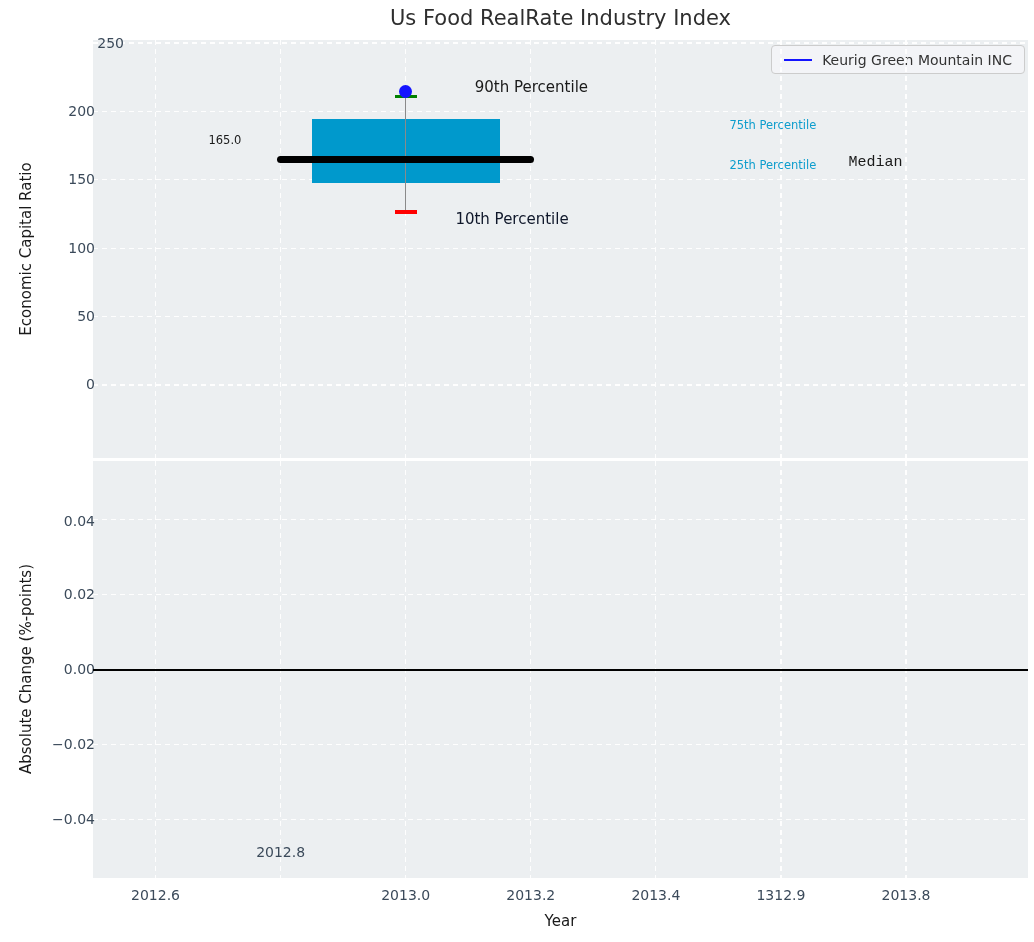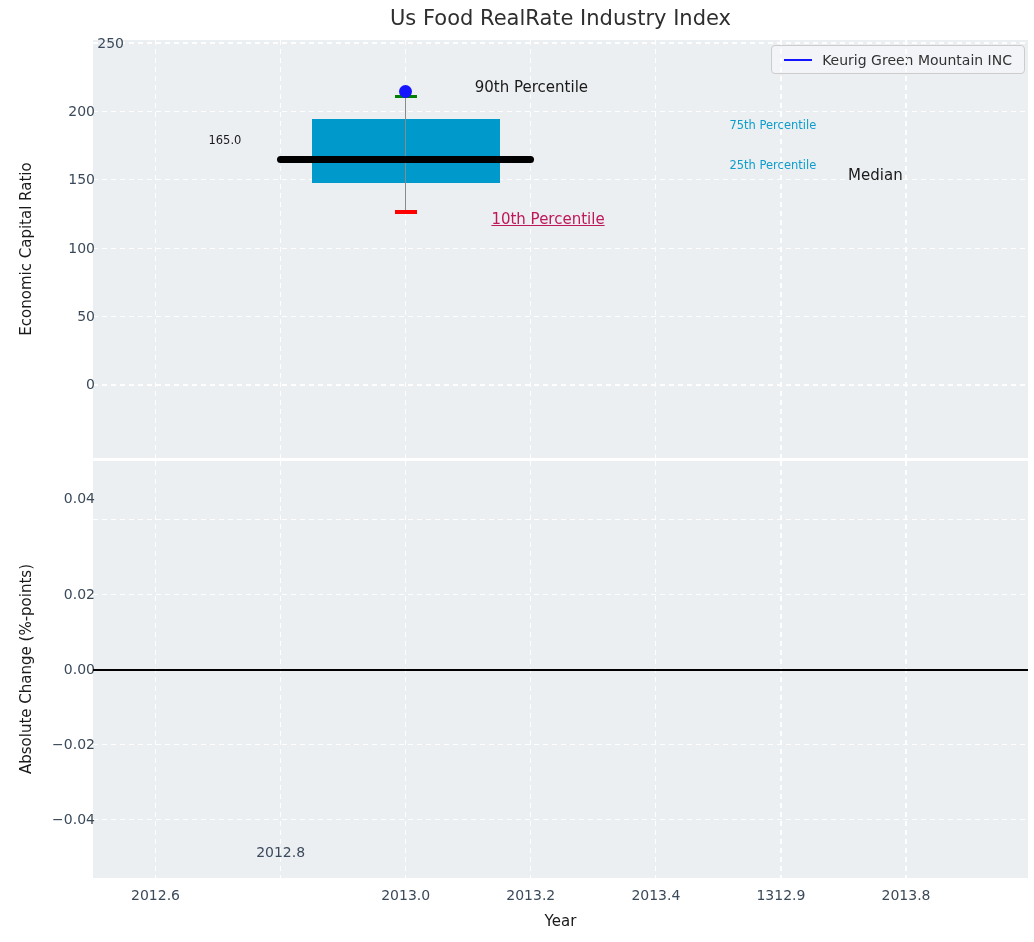--- a/index.html
+++ b/index.html
@@ -64,33 +64,33 @@
     <div class="gridline" style="left: 93px; top: 42.4092px; width: 935px; height: 1.2px; background: repeating-linear-gradient(to right, rgba(255, 255, 255, 0.95) 0px, rgba(255, 255, 255, 0.95) 5px, transparent 5px, transparent 9px);"></div>
     <div class="tick tick-y" style="right: 917px; top: 34.5092px; margin-left: 40px;">250</div>
     <div class="shape" style="left: 311.896px; top: 119.196px; width: 187.625px; height: 64.2866px; background: rgb(0, 153, 204);"></div>
     <div class="shape" style="left: 404.959px; top: 96.3534px; width: 1.5px; height: 115.579px; background: rgb(138, 138, 138);"></div>
     <div class="shape" style="left: 395.077px; top: 94.6034px; width: 21.8896px; height: 3.5px; background: rgb(0, 128, 0);"></div>
     <div class="shape" style="left: 395.077px; top: 210.183px; width: 21.8896px; height: 3.5px; background: rgb(255, 0, 0);"></div>
     <div class="shape" style="left: 277.498px; top: 155.772px; width: 256.421px; height: 7px; background: rgb(0, 0, 0); border-radius: 3.5px;"></div>
     <div class="shape" style="left: 399.209px; top: 85.0661px; width: 13px; height: 13px; border-radius: 50%; background: rgb(20, 20, 255);"></div>
     <div class="annotation sm" style="left: 224.963px; top: 140.123px; color: rgb(26, 26, 26);">165.0</div>
     <div class="annotation md" style="left: 531.418px; top: 86.7788px; color: rgb(26, 26, 26);">90th Percentile</div>
-    <div class="annotation md" style="left: 548px; top: 219.455px; color: #be185d; text-decoration: underline;">10th Percentile</div>
+    <div class="annotation md" style="left: 512px; top: 219.455px; color: #0f172a;">10th Percentile</div>
     <div class="annotation sm" style="left: 772.829px; top: 125.077px; color: rgb(13, 157, 205);">75th Percentile</div>
     <div class="annotation sm" style="left: 772.829px; top: 165px; color: rgb(13, 157, 205);">25th Percentile</div>
-    <div class="annotation md" style="left: 875.398px; top: 175px; color: rgb(26, 26, 26);">Median</div>
+    <div class="annotation md" style="left: 875.398px; top: 162px; color: rgb(26, 26, 26); font-family: Liberation Mono, monospace;">Median</div>
     <div class="gridline" style="left: 154.942px; top: 461px; width: 1.2px; height: 417px; background: repeating-linear-gradient(rgba(255, 255, 255, 0.95) 0px, rgba(255, 255, 255, 0.95) 5px, transparent 5px, transparent 9px);"></div>
     <div class="gridline" style="left: 280.025px; top: 461px; width: 1.2px; height: 417px; background: repeating-linear-gradient(rgba(255, 255, 255, 0.95) 0px, rgba(255, 255, 255, 0.95) 5px, transparent 5px, transparent 9px);"></div>
     <div class="gridline" style="left: 405.109px; top: 461px; width: 1.2px; height: 417px; background: repeating-linear-gradient(rgba(255, 255, 255, 0.95) 0px, rgba(255, 255, 255, 0.95) 5px, transparent 5px, transparent 9px);"></div>
     <div class="gridline" style="left: 530.193px; top: 461px; width: 1.2px; height: 417px; background: repeating-linear-gradient(rgba(255, 255, 255, 0.95) 0px, rgba(255, 255, 255, 0.95) 5px, transparent 5px, transparent 9px);"></div>
     <div class="gridline" style="left: 655.276px; top: 461px; width: 1.2px; height: 417px; background: repeating-linear-gradient(rgba(255, 255, 255, 0.95) 0px, rgba(255, 255, 255, 0.95) 5px, transparent 5px, transparent 9px);"></div>
     <div class="gridline" style="left: 780.36px; top: 461px; width: 1.2px; height: 417px; background: repeating-linear-gradient(rgba(255, 255, 255, 0.95) 0px, rgba(255, 255, 255, 0.95) 5px, transparent 5px, transparent 9px);"></div>
     <div class="gridline" style="left: 905.443px; top: 461px; width: 1.2px; height: 417px; background: repeating-linear-gradient(rgba(255, 255, 255, 0.95) 0px, rgba(255, 255, 255, 0.95) 5px, transparent 5px, transparent 9px);"></div>
     <div class="gridline" style="left: 93px; top: 519.222px; width: 935px; height: 1.2px; background: repeating-linear-gradient(to right, rgba(255, 255, 255, 0.95) 0px, rgba(255, 255, 255, 0.95) 5px, transparent 5px, transparent 9px);"></div>
-    <div class="tick tick-y" style="right: 946px; top: 490px;">0.04</div>
+    <div class="tick tick-y" style="right: 946px; top: 513px;">0.04</div>
     <div class="gridline" style="left: 93px; top: 594.155px; width: 935px; height: 1.2px; background: repeating-linear-gradient(to right, rgba(255, 255, 255, 0.95) 0px, rgba(255, 255, 255, 0.95) 5px, transparent 5px, transparent 9px);"></div>
     <div class="tick tick-y" style="right: 946px; top: 586.255px;">0.02</div>
     <div class="gridline" style="left: 93px; top: 669.087px; width: 935px; height: 1.2px; background: repeating-linear-gradient(to right, rgba(255, 255, 255, 0.95) 0px, rgba(255, 255, 255, 0.95) 5px, transparent 5px, transparent 9px);"></div>
     <div class="tick tick-y" style="right: 946px; top: 661.187px;">0.00</div>
     <div class="gridline" style="left: 93px; top: 744.02px; width: 935px; height: 1.2px; background: repeating-linear-gradient(to right, rgba(255, 255, 255, 0.95) 0px, rgba(255, 255, 255, 0.95) 5px, transparent 5px, transparent 9px);"></div>
     <div class="tick tick-y" style="right: 946px; top: 736.12px;">−0.02</div>
     <div class="gridline" style="left: 93px; top: 818.953px; width: 935px; height: 1.2px; background: repeating-linear-gradient(to right, rgba(255, 255, 255, 0.95) 0px, rgba(255, 255, 255, 0.95) 5px, transparent 5px, transparent 9px);"></div>
     <div class="tick tick-y" style="right: 946px; top: 811.053px;">−0.04</div>
     <div class="tick tick-x" style="left: 120.542px; top: 887px; width: 70px;">2012.6</div>
     <div class="tick tick-x" style="left: 245.625px; top: 844px; width: 70px;">2012.8</div>

